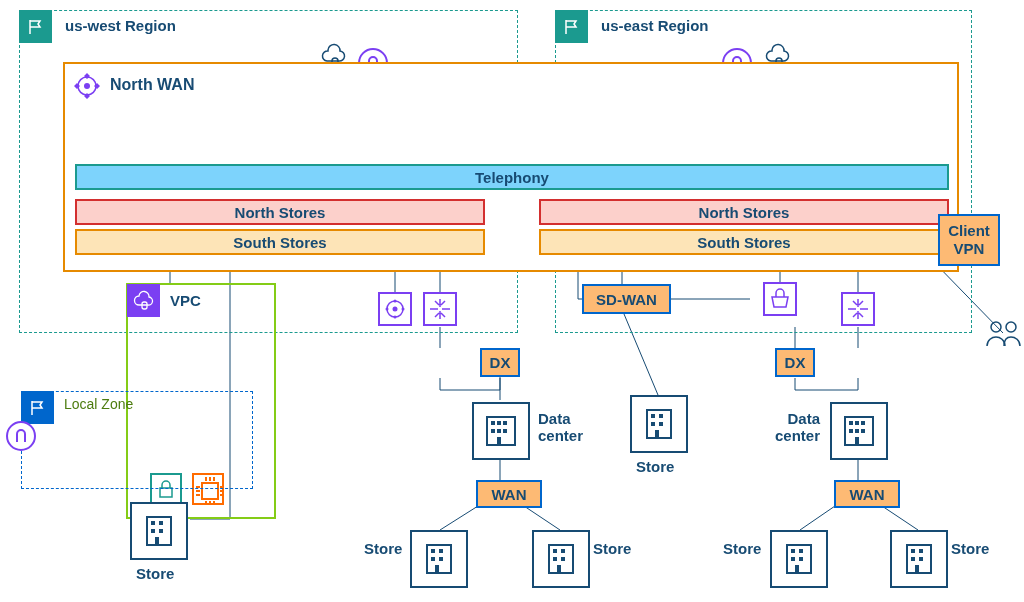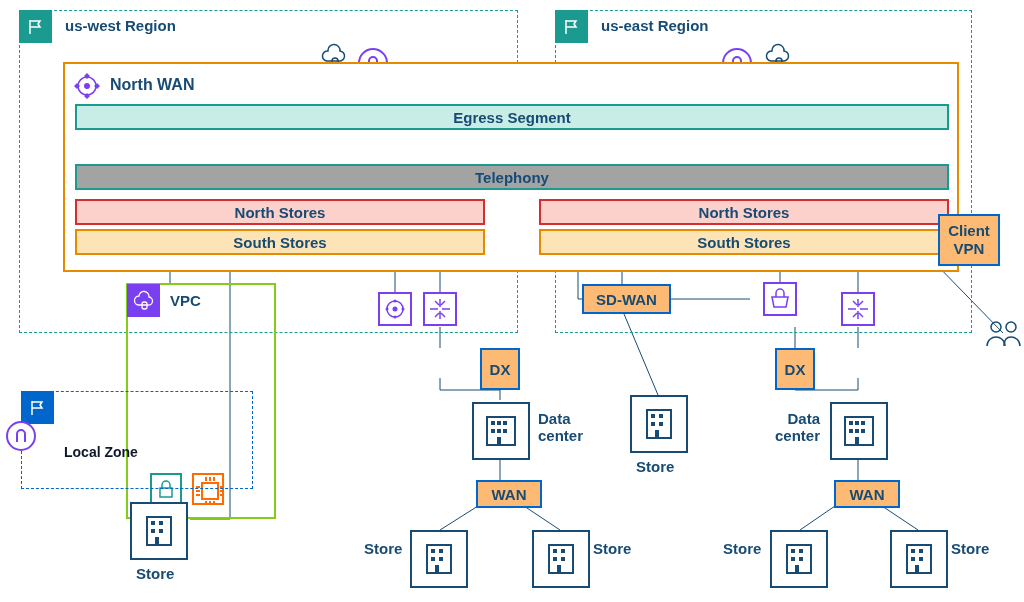--- a/index.html
+++ b/index.html
@@ -9,42 +9,42 @@
 .region-tab { position: absolute; top: -1px; left: -1px; background: #1b9a8f; width: 33px; height: 33px; display:flex;align-items:center;justify-content:center; }
 .region-label { position: absolute; top: 6px; left: 45px; font-size: 15px; color: #174b73; font-weight:600; }
 
 .cloud-wan { position: absolute; left: 63px; top: 62px; width: 896px; height: 210px; border: 2px solid #e68a00; background: #fff; }
 .cloud-wan-icon { position: absolute; left: 8px; top: 8px; width: 28px; height: 28px; }
 .cloud-wan-label { position: absolute; left: 45px; top: 12px; font-size: 16px; color: #174b73; font-weight:600; }
 
 .seg { position: absolute; height: 26px; border: 2px solid; display:flex; align-items:center; justify-content:center; font-size:15px; color:#174b73; font-weight:600; }
 .seg-egress { left: 10px; top: 40px; width: 874px; background:#c8ece6; border-color:#1b9a8f; }
 .seg-apps   { left: 10px; top: 70px; width: 874px; background:#4caf50; border-color:#2e7d32; color:#fff; }
-.seg-tel    { left: 10px; top: 100px; width: 874px; background:#a3a3a3; border-color:#1b9a8f; }
+.seg-tel    { left: 10px; top: 100px; width: 874px; background:#7dd3fc; border-color:#1b9a8f; }
 .seg-ns-w   { left: 10px; top: 135px; width: 410px; background:#fcd0cb; border-color:#d32f2f; }
 .seg-ss-w   { left: 10px; top: 165px; width: 410px; background:#fde4b7; border-color:#e68a00; }
 .seg-ns-e   { left: 474px; top: 135px; width: 410px; background:#fcd0cb; border-color:#d32f2f; }
 .seg-ss-e   { left: 474px; top: 165px; width: 410px; background:#fde4b7; border-color:#e68a00; }
 
 .svc-box { position: absolute; border: 2px solid #0066cc; background:#fdba74; font-size:15px; color:#174b73; font-weight:600; display:flex; align-items:center; justify-content:center; text-align:center; }
 .sd-wan { left: 582px; top: 284px; width: 89px; height: 30px; }
 .client-vpn { left: 938px; top: 214px; width: 62px; height: 52px; line-height:1.2; }
-.dx { width:40px; height:42px;text-align:center; }
+.dx { width:40px; height:29px;text-align:center; }
 .wan { width:66px; height:28px; }
 
 .building { position: absolute; width: 58px; height: 58px; border: 2px solid #174b73; background:#fff; display:flex; align-items:center; justify-content:center; }
 .label { position: absolute; font-size: 15px; color:#174b73; font-weight:600; text-align:right; }
 
 .vpc { position: absolute; left: 126px; top: 283px; width: 150px; height: 236px; border: 2px solid #84cc16; }
 .vpc-tab { position:absolute; top:-1px; left:-1px; width:33px; height:33px; background:#7b3ff2; display:flex;align-items:center;justify-content:center; }
 .vpc-label { position:absolute; top:7px; left:42px; color:#174b73; font-size:15px; font-weight:600; }
 
 .local-zone { position:absolute; left:21px; top:391px; width:232px; height:98px; border:1.5px dashed #0066cc; }
 .lz-tab { position:absolute; top:-1px; left:-1px; width:33px; height:33px; background:#0066cc; display:flex;align-items:center;justify-content:center; }
-.lz-label { position:absolute; top:4px; left:42px; color:#0f172a; font-size:14px; font-weight:700; line-height:1.2;margin-top:48px; }
+.lz-label { position:absolute; top:4px; left:42px; color:#4d7c0f; font-size:14px; font-weight:400; line-height:1.2; }
 .purple-circle { position:absolute; width:30px; height:30px; border:2.5px solid #7b3ff2; border-radius:50%; background:#fff; display:flex; align-items:center; justify-content:center; }
 .purple-square { position:absolute; width:34px; height:34px; border:2px solid #7b3ff2; display:flex; align-items:center; justify-content:center; background:#fff; }
 .teal-square { width:32px; height:32px; border:2px solid #1b9a8f; display:flex; align-items:center; justify-content:center; }
 .orange-chip { border:2.5px solid #ff6b00; width:32px; height:32px; }
 
 svg { display:block; }
 </style>
 </head>
 <body>
 
@@ -127,21 +127,20 @@
     <rect x="14" y="16" width="6" height="10" rx="3" fill="none" stroke="#174b73" stroke-width="1.5"></rect>
   </svg>
 
 <div class="cloud-wan">
   <svg class="cloud-wan-icon" viewBox="0 0 28 28">
       <circle cx="14" cy="14" r="9" stroke="#7b3ff2" stroke-width="1.5" fill="none"></circle>
       <circle cx="14" cy="14" r="3" fill="#7b3ff2"></circle>
       <path d="M14 1l3 3-3 3-3-3zM14 21l3 3-3 3-3-3zM1 14l3-3 3 3-3 3zM21 14l3-3 3 3-3 3z" fill="#7b3ff2"></path>
     </svg>
   <div class="cloud-wan-label">North WAN</div>
-  <div class="seg seg-egress">Egress Segment</div>
   <div class="seg seg-tel">Telephony</div>
   <div class="seg seg-ns-w">North Stores</div>
   <div class="seg seg-ss-w">South Stores</div>
   <div class="seg seg-ns-e">North Stores</div>
   <div class="seg seg-ss-e">South Stores</div>
 </div>
 
 <div class="vpc">
   <div class="vpc-tab">
       <svg width="22" height="22">

